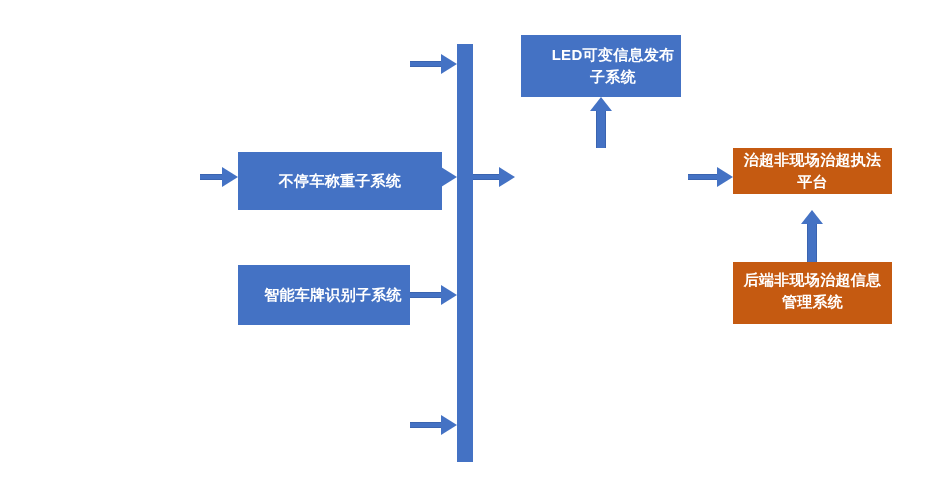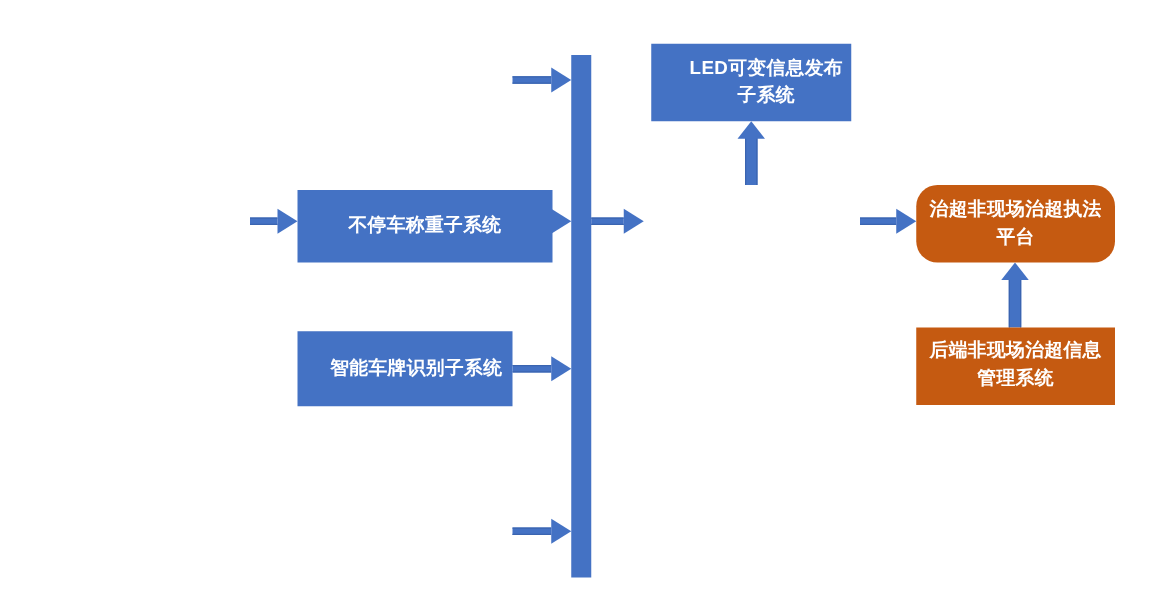--- a/index.html
+++ b/index.html
@@ -131,16 +131,16 @@
     <div class="head"></div>
   </div>
   <div class="v-arrow" id="conn-8" style="left: 806px; top: 210px; height: 52px;">
     <div class="shaft" style="top: 10px; height: 42px;"></div>
     <div class="head"></div>
   </div>
 
   <div class="node node-blue" id="node-2" style="left: 238px; top: 152px; width: 204px; height: 58px;">不停车称重子系统</div>
   <div class="node node-blue" id="node-3" style="left: 238px; top: 265px; width: 172px; height: 60px; padding-left: 24px;">智能车牌识别子系统</div>
   <div class="node node-blue" id="node-5" style="left: 521px; top: 35px; width: 160px; height: 62px; padding-left: 30px;">LED可变信息发布子系统</div>
-  <div class="node node-orange" id="node-7" style="left: 733px; top: 148px; width: 159px; height: 62px; border-radius: 17px;">治超非现场治超执法平台</div>
+  <div class="node node-orange" id="node-7" style="left: 733px; top: 148px; width: 159px; height: 46px;">治超非现场治超执法平台</div>
   <div class="node node-orange" id="node-8" style="left: 733px; top: 262px; width: 159px; height: 62px; font-family: Liberation Mono, monospace;">后端非现场治超信息管理系统</div>
 
 </div>
 
 </body></html>

